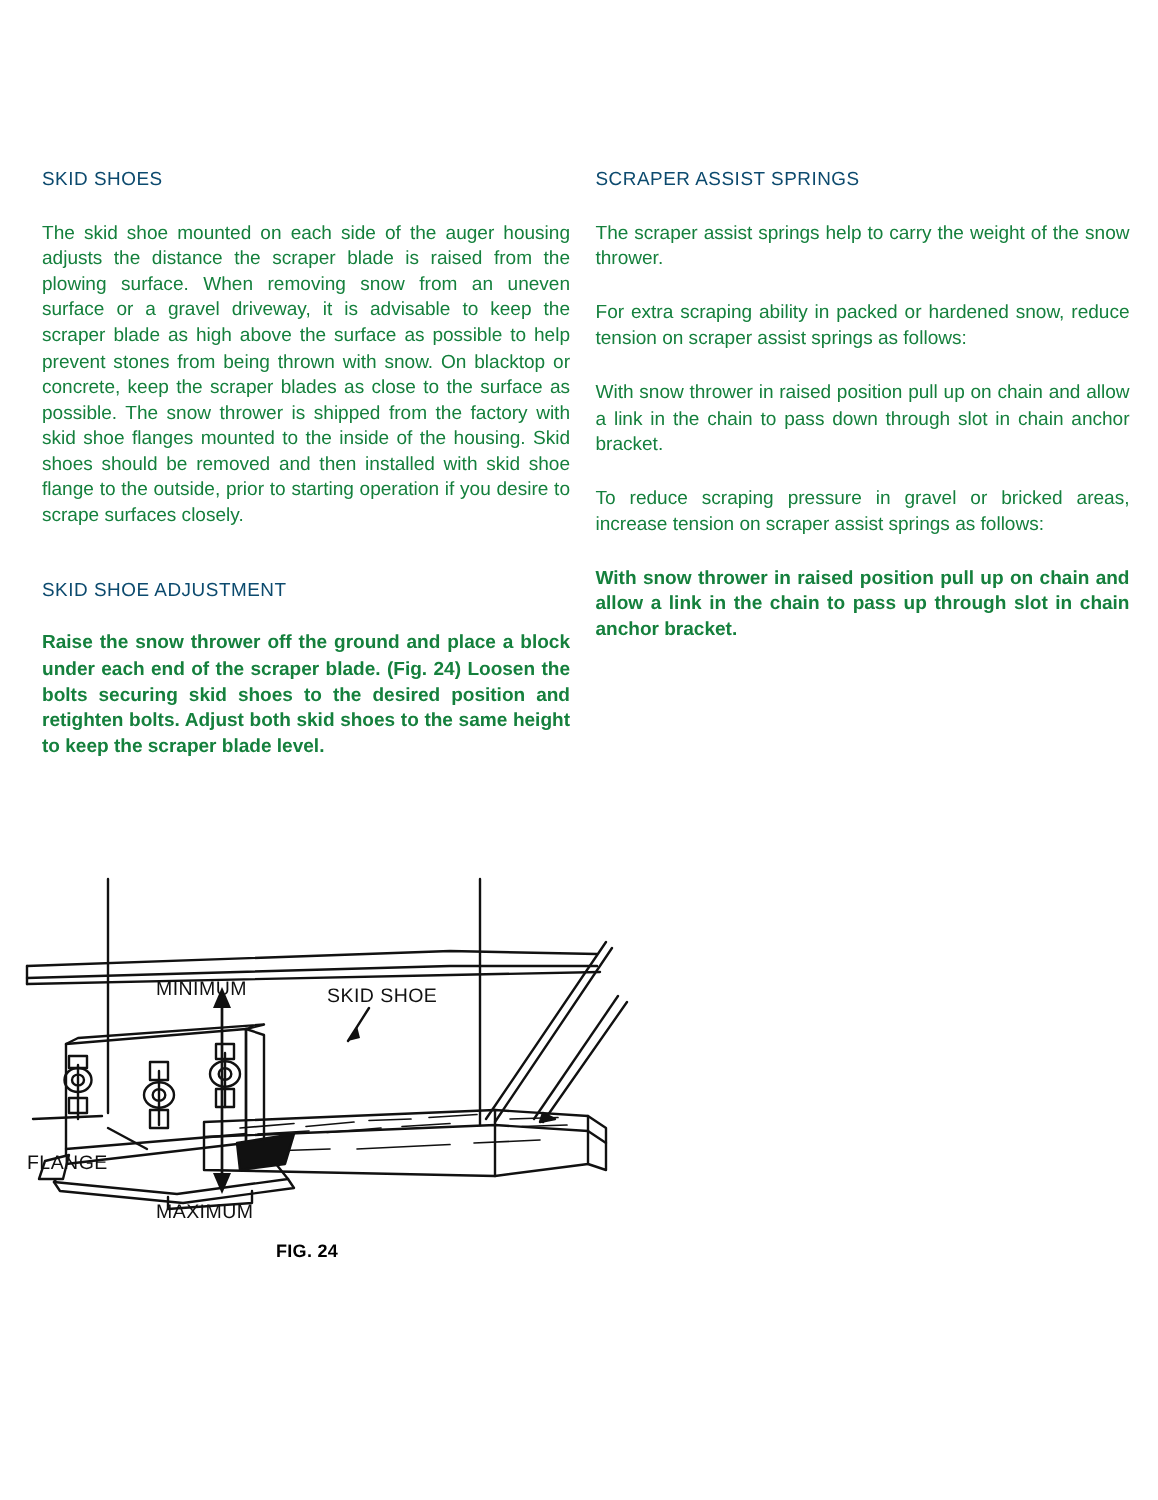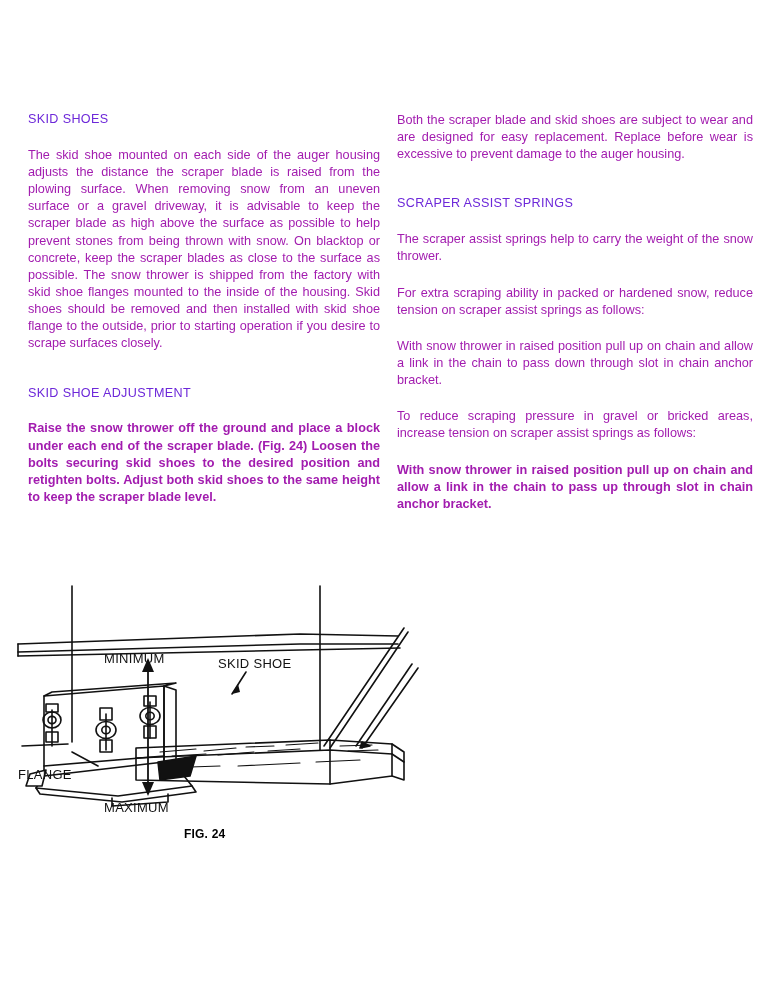--- a/index.html
+++ b/index.html
@@ -28,35 +28,35 @@
   }
   .col-left  { left: 28px;  width: 352px; }
   .col-right { left: 397px; width: 356px; }
 
   h2.section-heading {
     font-size: 12.6px;
     font-weight: 400;
     letter-spacing: 0.35px;
     margin: 0 0 19px 0;
     line-height: 1.25;
-    color: #6d28d9;
+    color: #0c4a6e;
     white-space: pre;
   }
   h2.wide-heading {
     letter-spacing: 0.2px;
     word-spacing: 5px;
   }
 
   p.body-text {
     font-size: 12.7px;
     line-height: 17.15px;
     margin: 0 0 19px 0;
     text-align: justify;
     text-justify: inter-word;
-    color: #a21caf;
+    color: #15803d;
     hyphens: none;
   }
   p.body-text:last-child { margin-bottom: 0; font-weight: bold; }
   .gap-xl { margin-bottom: 33px !important; }
 
   
   .figure-wrap {
     position: absolute;
     left: 0px;
     top: 580px;
@@ -92,21 +92,20 @@
 
     <p class="body-text gap-xl">The skid shoe mounted on each side of the auger housing adjusts the distance the scraper blade is raised from the plowing surface.  When removing snow from an uneven surface or a gravel driveway, it is advisable to keep the scraper blade as high above the surface as possible to help prevent stones from being thrown with snow.  On blacktop or concrete, keep the scraper blades as close to the surface as possible.  The snow thrower is shipped from the factory with skid shoe flanges mounted to the inside of the housing.  Skid shoes should be removed and then installed with skid shoe flange to the outside, prior to starting operation if you desire to scrape surfaces closely.</p>
 
     <h2 class="section-heading">SKID SHOE ADJUSTMENT</h2>
 
     <p class="body-text">Raise the snow thrower off the ground and place a block under each end of the scraper blade.  (Fig. 24)  Loosen the bolts securing skid shoes to the desired position and retighten bolts.  Adjust both skid shoes to the same height to keep the scraper blade level.</p>
   </div>
 
   <div class="col col-right">
 
-    <p class="body-text gap-xl">Both the scraper blade and skid shoes are subject to wear and are designed for easy replacement.  Replace before wear is excessive to prevent damage to the auger housing.</p>
 
     <h2 class="section-heading">SCRAPER ASSIST SPRINGS</h2>
 
     <p class="body-text">The scraper assist springs help to carry the weight of the snow thrower.</p>
 
     <p class="body-text">For extra scraping ability in packed or hardened snow, reduce tension on scraper assist springs as follows:</p>
 
     <p class="body-text">With snow thrower in raised position pull up on chain and allow a link in the chain to pass down through slot in chain anchor bracket.</p>
 
     <p class="body-text">To reduce scraping pressure in gravel or bricked areas, increase tension on scraper assist springs as follows:</p>

